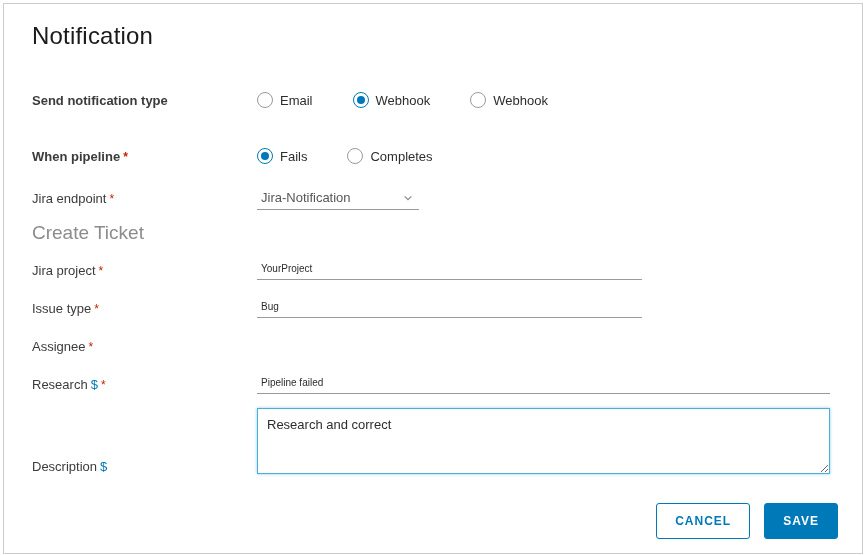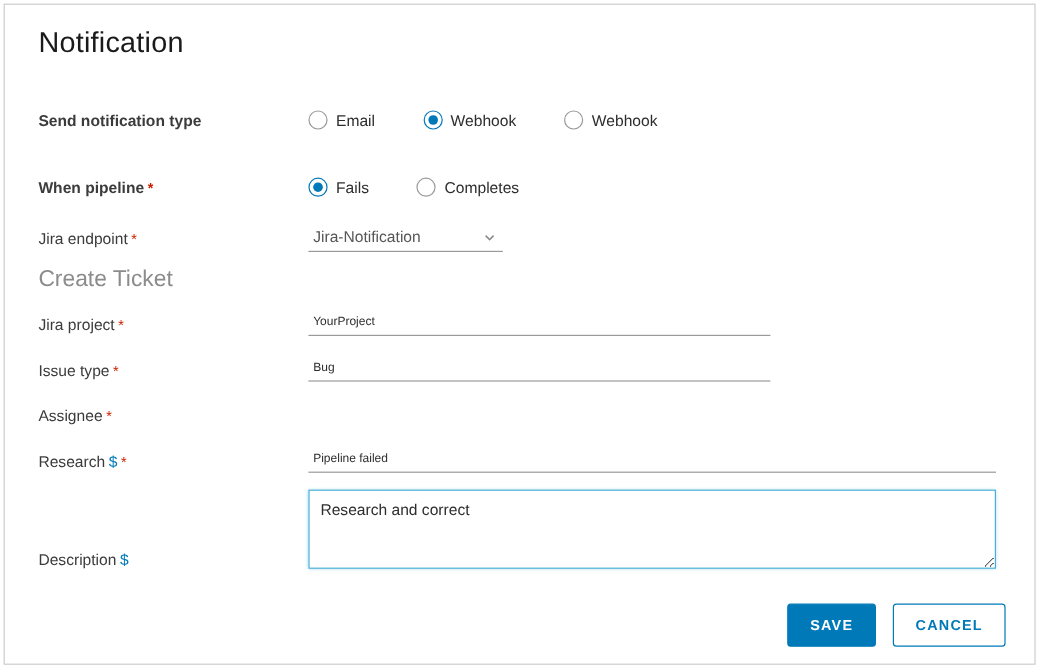--- a/index.html
+++ b/index.html
@@ -264,16 +264,16 @@
         <span class="var">$</span>
       </div>
       <div class="control-col">
         <textarea class="textarea" style="">Research and correct</textarea>
       </div>
     </div>
 
   </div>
 
   <div class="footer">
+    <div class="btn btn-secondary">CANCEL</div>
     <div class="btn btn-primary">SAVE</div>
-    <div class="btn btn-secondary">CANCEL</div>
   </div>
 </div>
 
 </body></html>

